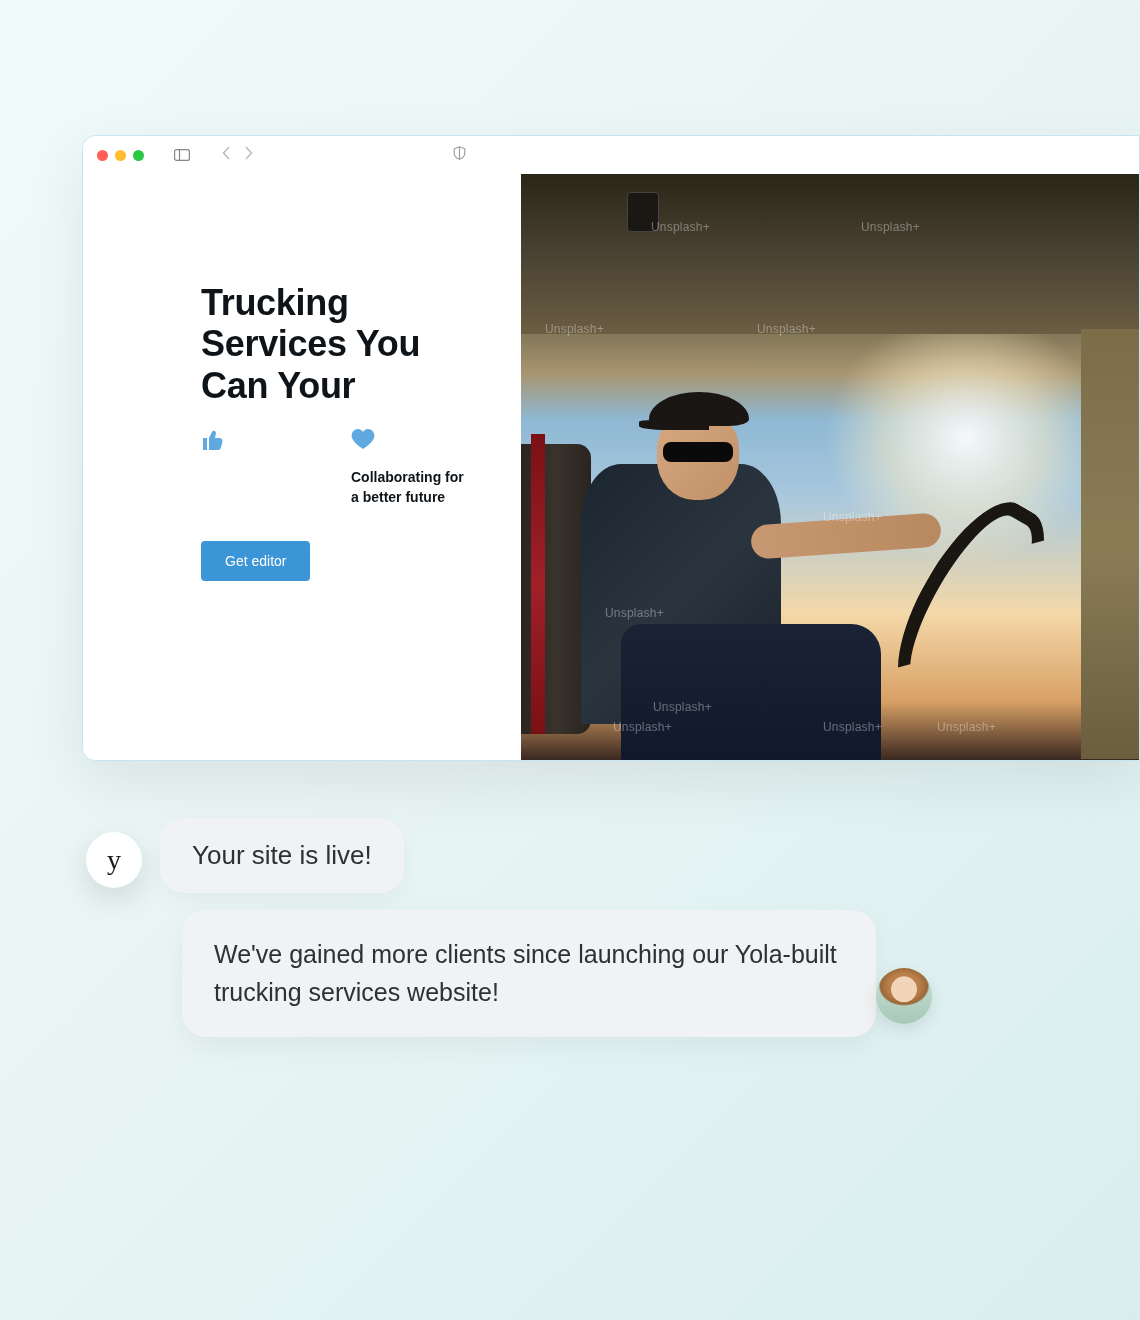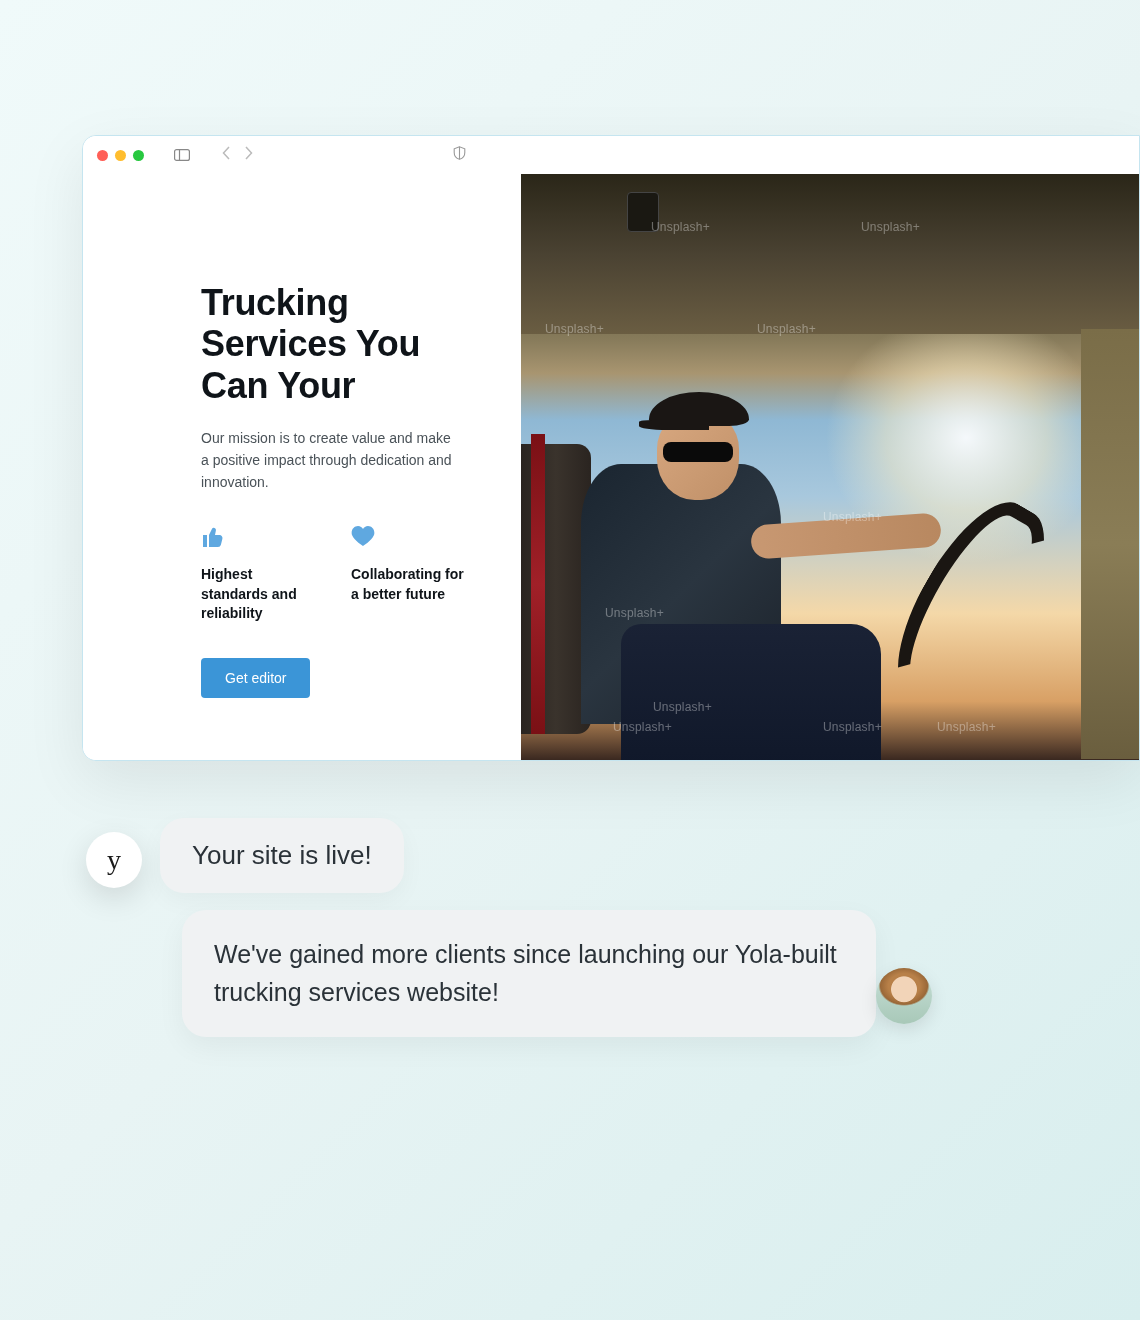--- a/index.html
+++ b/index.html
@@ -213,29 +213,27 @@
       <svg width="13" height="14" viewBox="0 0 13 14" fill="none" stroke="currentColor" stroke-width="1.1">
           <path d="M6.5 0.8L1.2 2.8v3.6c0 3.4 2.2 6 5.3 6.8c3.1-0.8 5.3-3.4 5.3-6.8V2.8L6.5 0.8z"></path>
           <line x1="6.5" y1="0.8" x2="6.5" y2="13.2"></line>
         </svg>
     </div>
   </div>
 
   <div class="page-content">
     <div class="left-hero">
       <h1 class="hero-title">Trucking Services You Can Your</h1>
-      <p class="hero-sub">Our mission is to create value and make a positive impact through dedication and innovation.</p>
       <div class="features-row">
         <div class="feature">
           <div class="feature-icon">
             <svg width="24" height="22" viewBox="0 0 24 22" fill="currentColor">
                 <path d="M2 10h4v12H2zM8 22h9a3 3 0 002.9-2.3l1.5-6A3 3 0 0018.5 10H14l.9-4.4a2.2 2.2 0 00-4-1.7L8 10v12z"></path>
               </svg>
           </div>
-          <div class="feature-label">Highest standards and reliability</div>
         </div>
         <div class="feature">
           <div class="feature-icon">
             <svg width="24" height="22" viewBox="0 0 24 22" fill="currentColor">
                 <path d="M12 21s-8.5-5.2-11-11C-0.5 5 3 1 7 1c2.4 0 4 1.4 5 3c1-1.6 2.6-3 5-3c4 0 7.5 4 6 9c-2.5 5.8-11 11-11 11z"></path>
               </svg>
           </div>
           <div class="feature-label">Collaborating for a better future</div>
         </div>
       </div>

